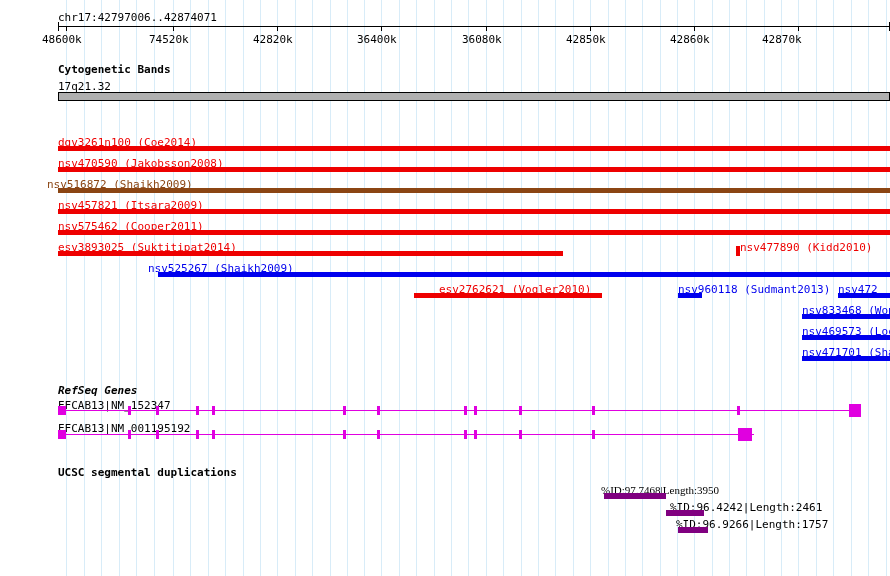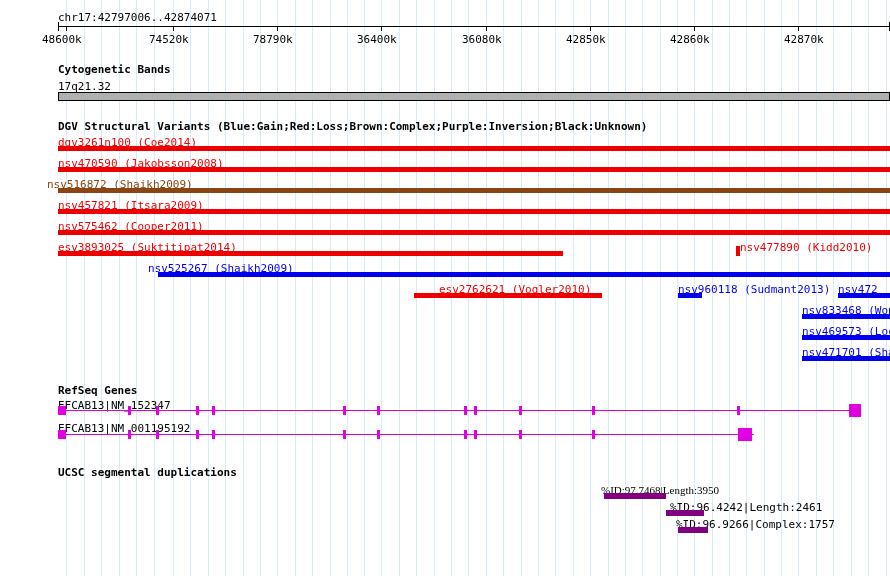--- a/index.html
+++ b/index.html
@@ -88,33 +88,32 @@
       <div class="tick" style="left: 486px; top: 26px;"></div>
       <div class="tick" style="left: 590px; top: 26px;"></div>
       <div class="tick" style="left: 694px; top: 26px;"></div>
       <div class="tick" style="left: 798px; top: 26px;"></div>
       <div class="tick" style="left: 58px; top: 22px; height: 9px;"></div>
       <div class="tick" style="left: 889px; top: 22px; height: 9px;"></div>
     </div>
   <div id="ticklabels">
       <div class="abs txt" style="left: 42px; top: 34px;">48600k</div>
       <div class="abs txt" style="left: 149px; top: 34px;">74520k</div>
-      <div class="abs txt" style="left: 253px; top: 34px;">78790k</div>
+      <div class="abs txt" style="left: 253px; top: 34px;">42820k</div>
       <div class="abs txt" style="left: 357px; top: 34px;">36400k</div>
       <div class="abs txt" style="left: 462px; top: 34px;">36080k</div>
       <div class="abs txt" style="left: 566px; top: 34px;">42850k</div>
       <div class="abs txt" style="left: 670px; top: 34px;">42860k</div>
-      <div class="abs txt" style="left: 784px; top: 34px;">42870k</div>
+      <div class="abs txt" style="left: 762px; top: 34px;">42870k</div>
     </div>
 
   <div class="abs txt title" style="left:58px;top:64px;">Cytogenetic Bands</div>
   <div class="abs txt" style="left:58px;top:81px;">17q21.32</div>
   <div class="cyto" style="left:58px;top:92px;width:832px;"></div>
 
-  <div class="abs txt title" style="left:58px;top:121px;">DGV Structural Variants (Blue:Gain;Red:Loss;Brown:Complex;Purple:Inversion;Black:Unknown)</div>
   <div id="dgv">
       <div class="abs txt" style="left: 58px; top: 137px; color: rgb(238, 0, 0);">dgv3261n100 (Coe2014)</div>
       <div class="bar" style="left: 58px; top: 146px; width: 832px; height: 5px; background: rgb(238, 0, 0);"></div>
       <div class="abs txt" style="left: 58px; top: 158px; color: rgb(238, 0, 0);">nsv470590 (Jakobsson2008)</div>
       <div class="bar" style="left: 58px; top: 167px; width: 832px; height: 5px; background: rgb(238, 0, 0);"></div>
       <div class="abs txt" style="left: 47px; top: 179px; color: rgb(139, 69, 19);">nsv516872 (Shaikh2009)</div>
       <div class="bar" style="left: 58px; top: 188px; width: 832px; height: 5px; background: rgb(139, 69, 19);"></div>
       <div class="abs txt" style="left: 58px; top: 200px; color: rgb(238, 0, 0);">nsv457821 (Itsara2009)</div>
       <div class="bar" style="left: 58px; top: 209px; width: 832px; height: 5px; background: rgb(238, 0, 0);"></div>
       <div class="abs txt" style="left: 58px; top: 221px; color: rgb(238, 0, 0);">nsv575462 (Cooper2011)</div>
@@ -132,21 +131,21 @@
       <div class="abs txt" style="left: 838px; top: 284px; color: rgb(0, 0, 238);">nsv472</div>
       <div class="bar" style="left: 838px; top: 293px; width: 52px; height: 5px; background: rgb(0, 0, 238);"></div>
       <div class="abs txt" style="left: 802px; top: 305px; color: rgb(0, 0, 238);">nsv833468 (Wong200</div>
       <div class="bar" style="left: 802px; top: 314px; width: 88px; height: 5px; background: rgb(0, 0, 238);"></div>
       <div class="abs txt" style="left: 802px; top: 326px; color: rgb(0, 0, 238);">nsv469573 (Locke20</div>
       <div class="bar" style="left: 802px; top: 335px; width: 88px; height: 5px; background: rgb(0, 0, 238);"></div>
       <div class="abs txt" style="left: 802px; top: 347px; color: rgb(0, 0, 238);">nsv471701 (Sharp20</div>
       <div class="bar" style="left: 802px; top: 356px; width: 88px; height: 5px; background: rgb(0, 0, 238);"></div>
     </div>
 
-  <div class="abs txt title" style="left:58px;top:385px;">RefSeq Genes</div>
+  <div class="abs txt title" style="left:58px;top:385px;font-style:italic;">RefSeq Genes</div>
   <div id="genes">
       <div class="abs txt" style="left: 58px; top: 400px;">EFCAB13|NM_152347</div>
       <div class="gene-line" style="left: 58px; top: 410px; width: 800px; background: rgb(224, 0, 224);"></div>
       <div class="exon" style="left: 58px; top: 406px; width: 8px; height: 9px; background: rgb(224, 0, 224);"></div>
       <div class="exon" style="left: 128px; top: 406px; width: 3px; height: 9px; background: rgb(224, 0, 224);"></div>
       <div class="exon" style="left: 156px; top: 406px; width: 3px; height: 9px; background: rgb(224, 0, 224);"></div>
       <div class="exon" style="left: 196px; top: 406px; width: 3px; height: 9px; background: rgb(224, 0, 224);"></div>
       <div class="exon" style="left: 212px; top: 406px; width: 3px; height: 9px; background: rgb(224, 0, 224);"></div>
       <div class="exon" style="left: 343px; top: 406px; width: 3px; height: 9px; background: rgb(224, 0, 224);"></div>
       <div class="exon" style="left: 377px; top: 406px; width: 3px; height: 9px; background: rgb(224, 0, 224);"></div>
@@ -171,16 +170,16 @@
       <div class="exon" style="left: 592px; top: 430px; width: 3px; height: 9px; background: rgb(224, 0, 224);"></div>
       <div class="exon" style="left: 738px; top: 428px; width: 14px; height: 13px; background: rgb(224, 0, 224);"></div>
     </div>
 
   <div class="abs txt title" style="left:58px;top:467px;">UCSC segmental duplications</div>
   <div id="segdups">
       <div class="abs txt" style="left: 601px; top: 485px; font-family: Liberation Serif, serif;">%ID:97.7468|Length:3950</div>
       <div class="segdup" style="left: 604px; top: 493px; width: 62px; background: rgb(128, 0, 128);"></div>
       <div class="abs txt" style="left: 670px; top: 502px;">%ID:96.4242|Length:2461</div>
       <div class="segdup" style="left: 666px; top: 510px; width: 38px; background: rgb(128, 0, 128);"></div>
-      <div class="abs txt" style="left: 676px; top: 519px;">%ID:96.9266|Complex:1757</div>
+      <div class="abs txt" style="left: 676px; top: 519px;">%ID:96.9266|Length:1757</div>
       <div class="segdup" style="left: 678px; top: 527px; width: 30px; background: rgb(128, 0, 128);"></div>
     </div>
 </div>
 
 </body></html>

